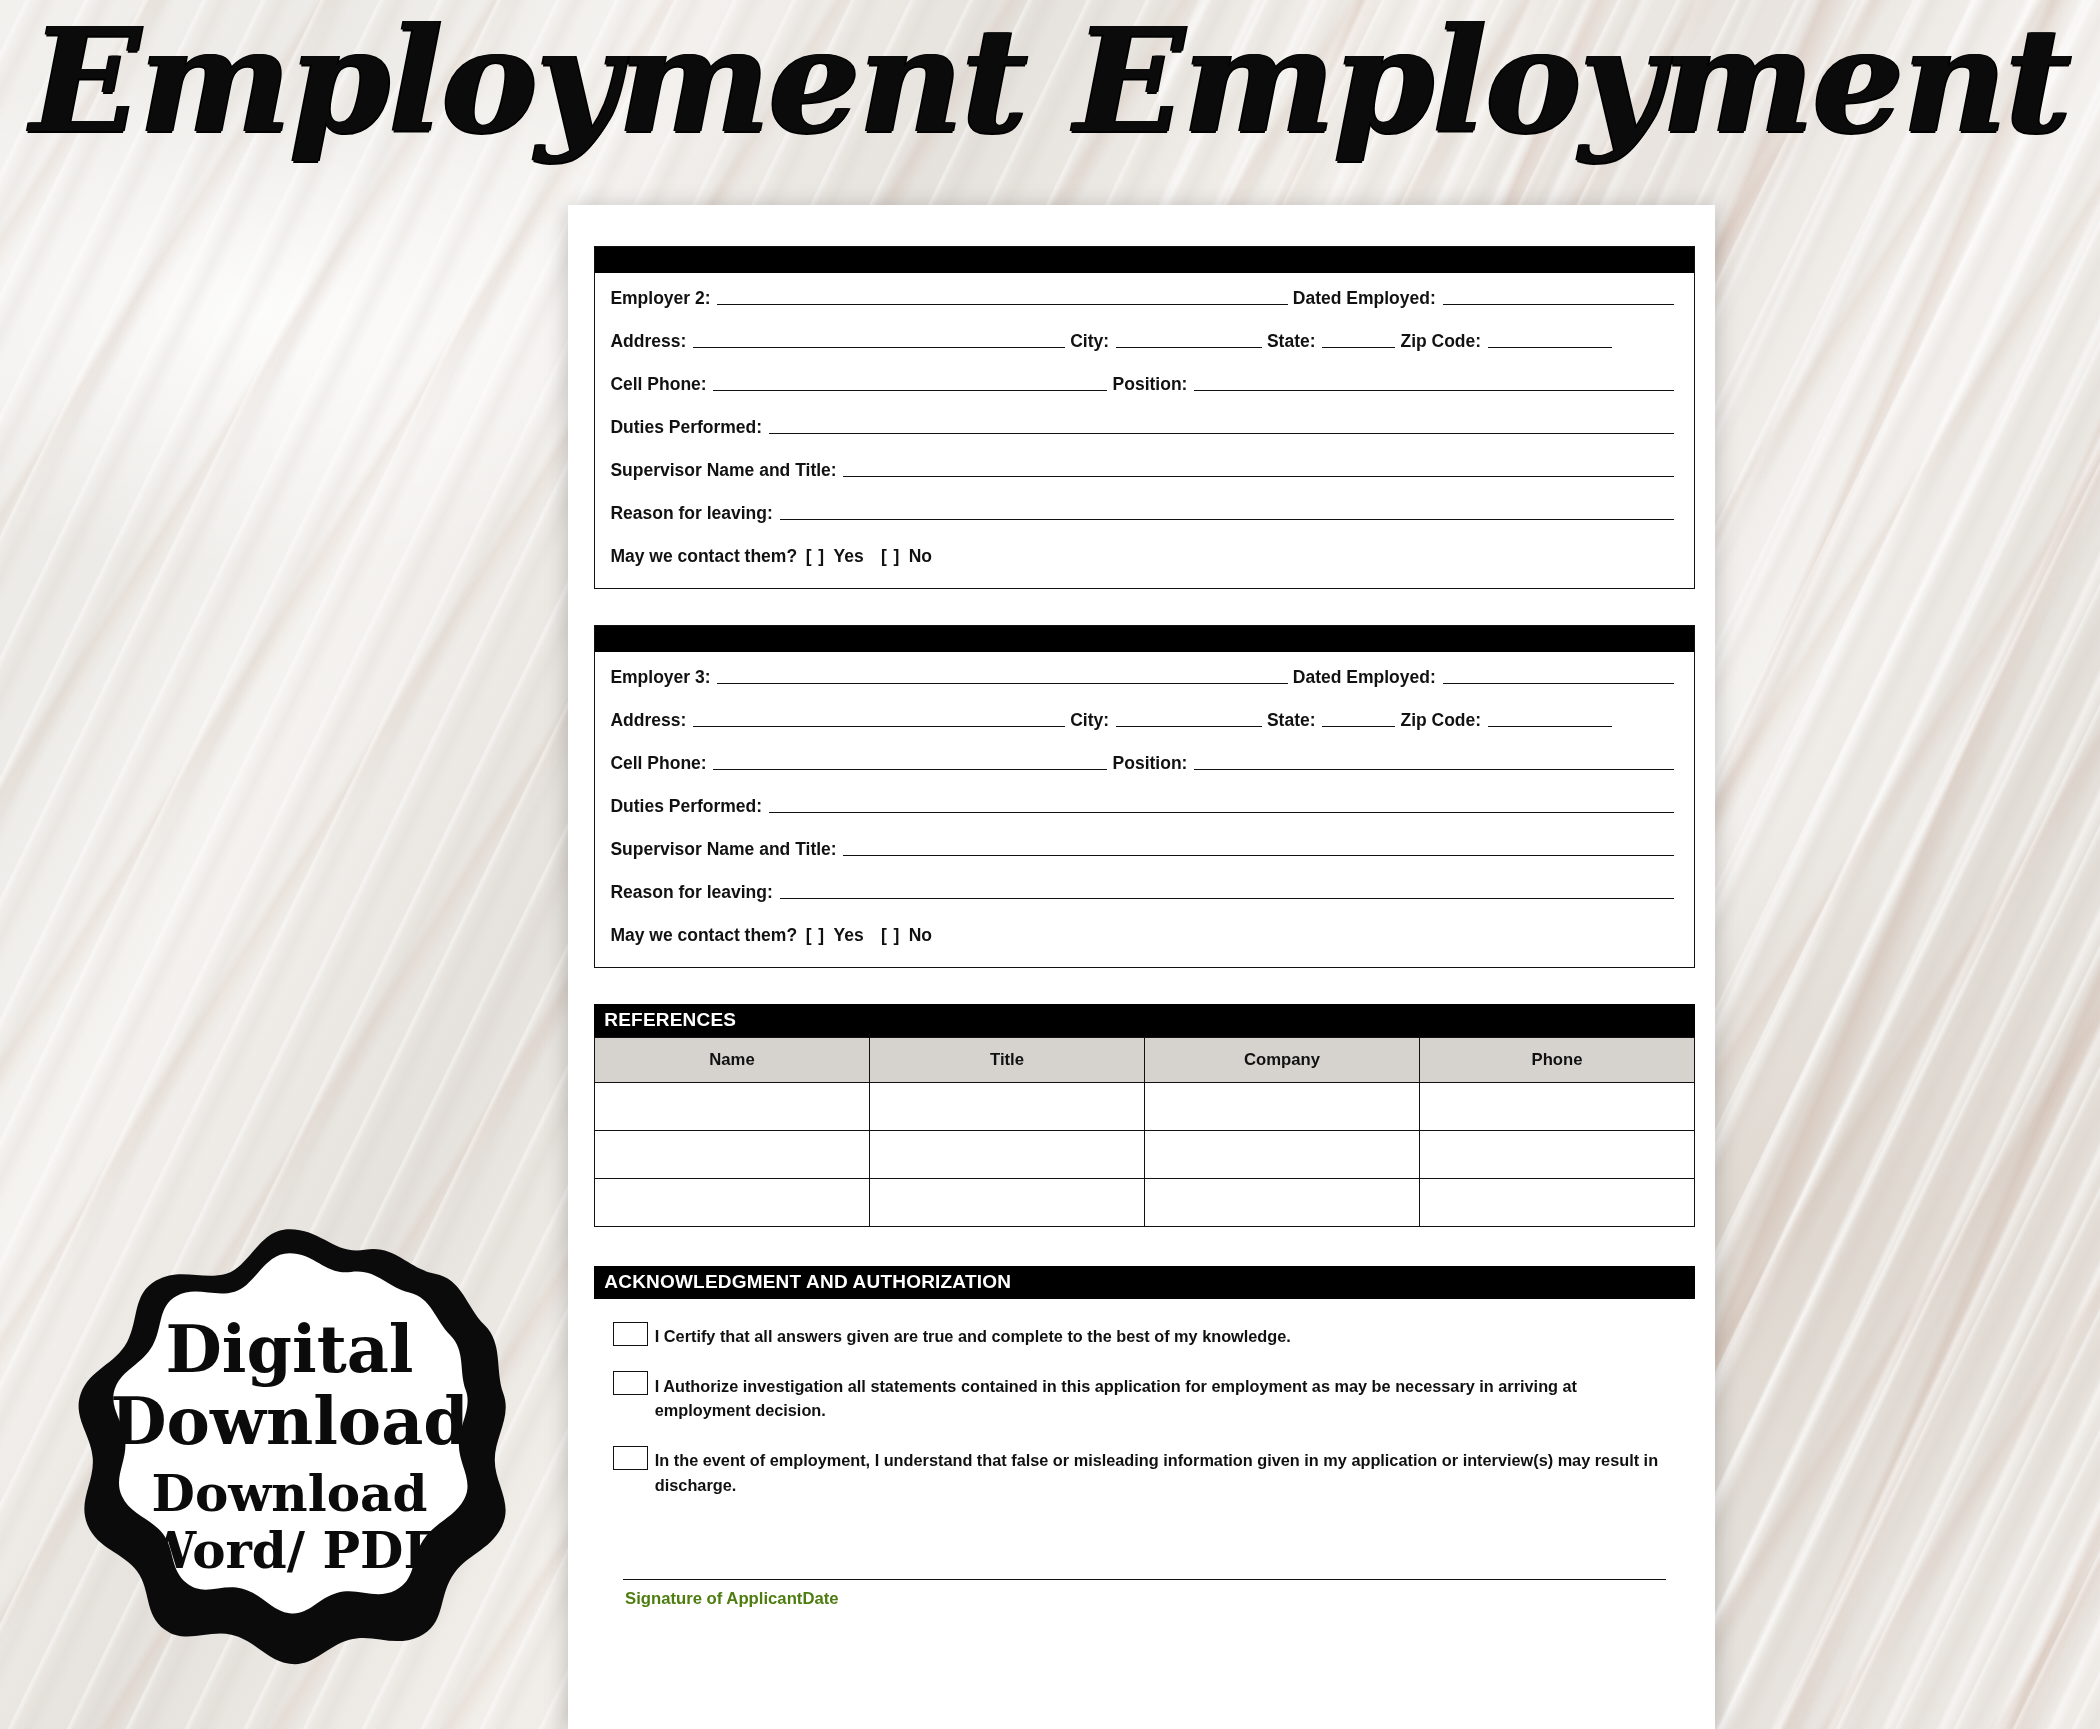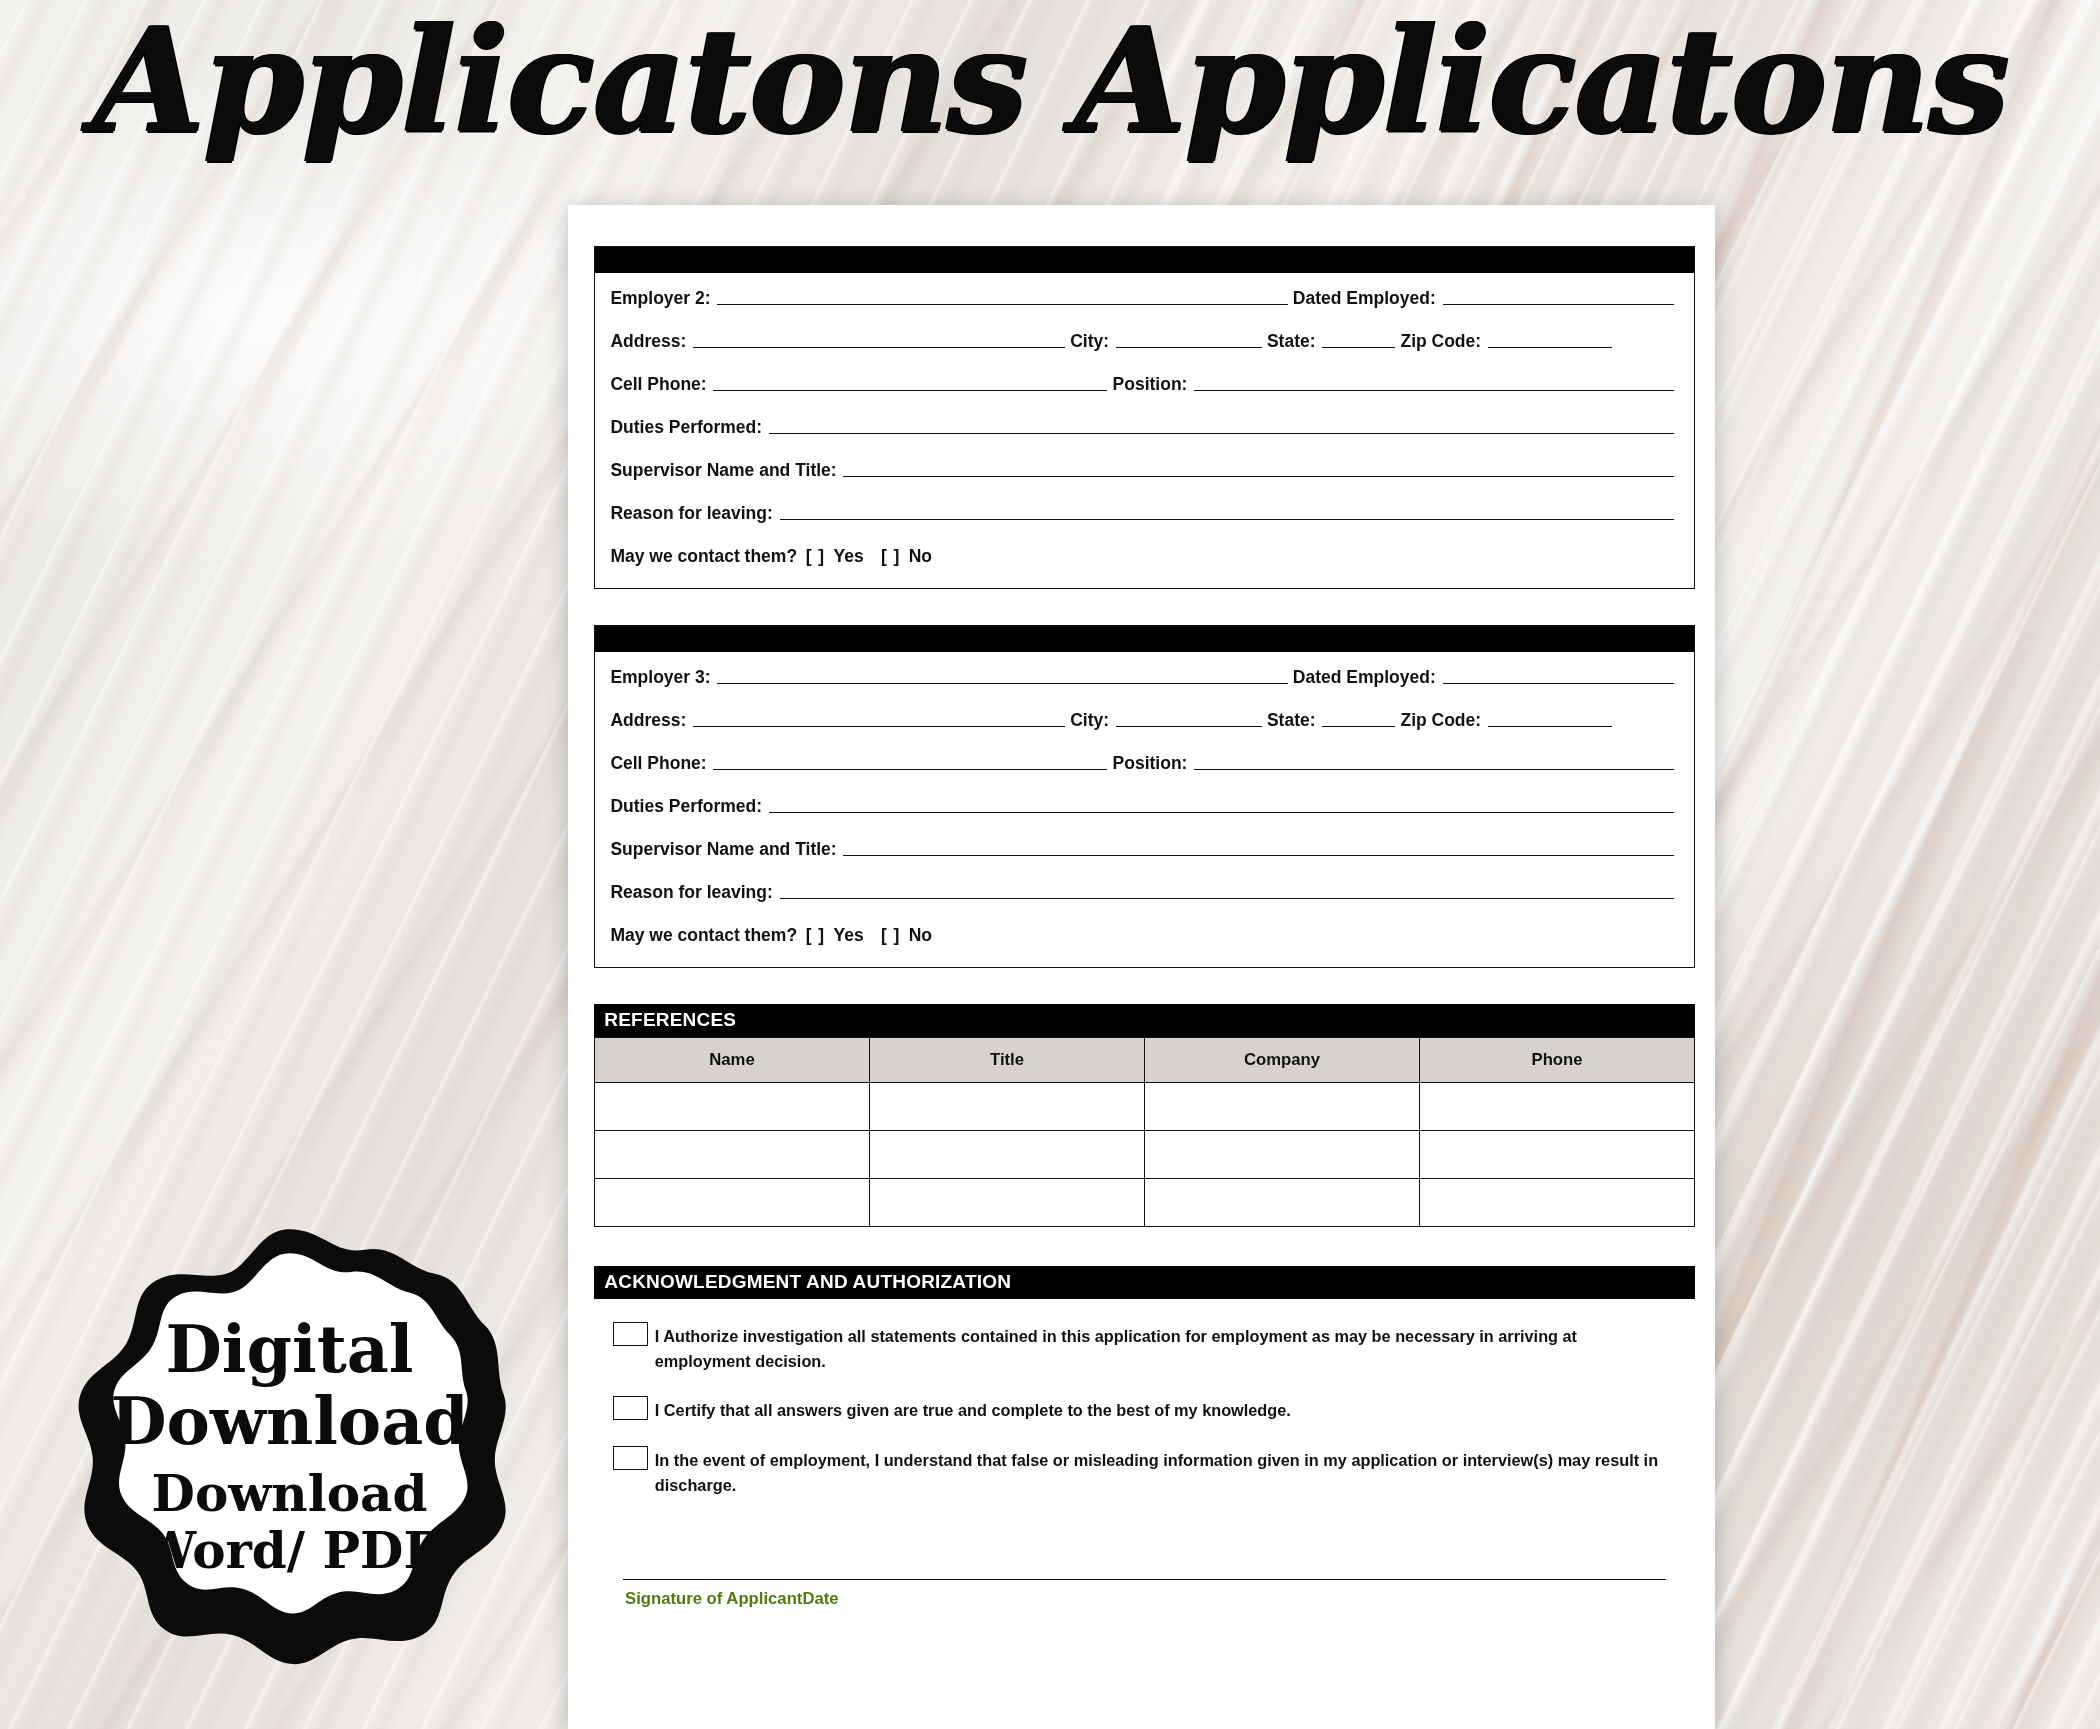--- a/index.html
+++ b/index.html
@@ -231,21 +231,21 @@
   .badge-l3 { font-size: 50px; margin-top: 15.4px; }
   .badge-l4 { font-size: 50px; margin-top: 6.8px; }
 </style>
 </head>
 <body>
 
 <div id="bg">
   <div id="bg-veins"></div>
 </div>
 
-<div id="headline">Applicatons Applicatons</div>
+<div id="headline">Employment Employment</div>
 
 <div id="page">
   <div class="page-inner">
 
     <div class="emp-block">
       <div class="emp-bar"></div>
       <div class="emp-body">
         <div class="frow">
           <span class="lbl">Employer 2:</span>
           <span class="line grow"></span>
@@ -391,25 +391,25 @@
           </tr>
         </tbody>
       </table>
     </div>
 
     <div class="ack-sec">
       <div class="sec-bar">ACKNOWLEDGMENT AND AUTHORIZATION</div>
       <div class="ack-body">
         <div class="ack-item">
           <span class="cbx"></span>
-          <span class="ack-text">I Authorize investigation all statements contained in this application for employment as may be necessary in arriving at employment decision.</span>
+          <span class="ack-text">I Certify that all answers given are true and complete to the best of my knowledge.</span>
         </div>
         <div class="ack-item">
           <span class="cbx"></span>
-          <span class="ack-text">I Certify that all answers given are true and complete to the best of my knowledge.</span>
+          <span class="ack-text">I Authorize investigation all statements contained in this application for employment as may be necessary in arriving at employment decision.</span>
         </div>
         <div class="ack-item">
           <span class="cbx"></span>
           <span class="ack-text">In the event of employment, I understand that false or misleading information given in my application or interview(s) may result in discharge.</span>
         </div>
       </div>
 
       <div class="sig-line"></div>
       <div class="sig-row">
         <span>Signature of Applicant</span>

